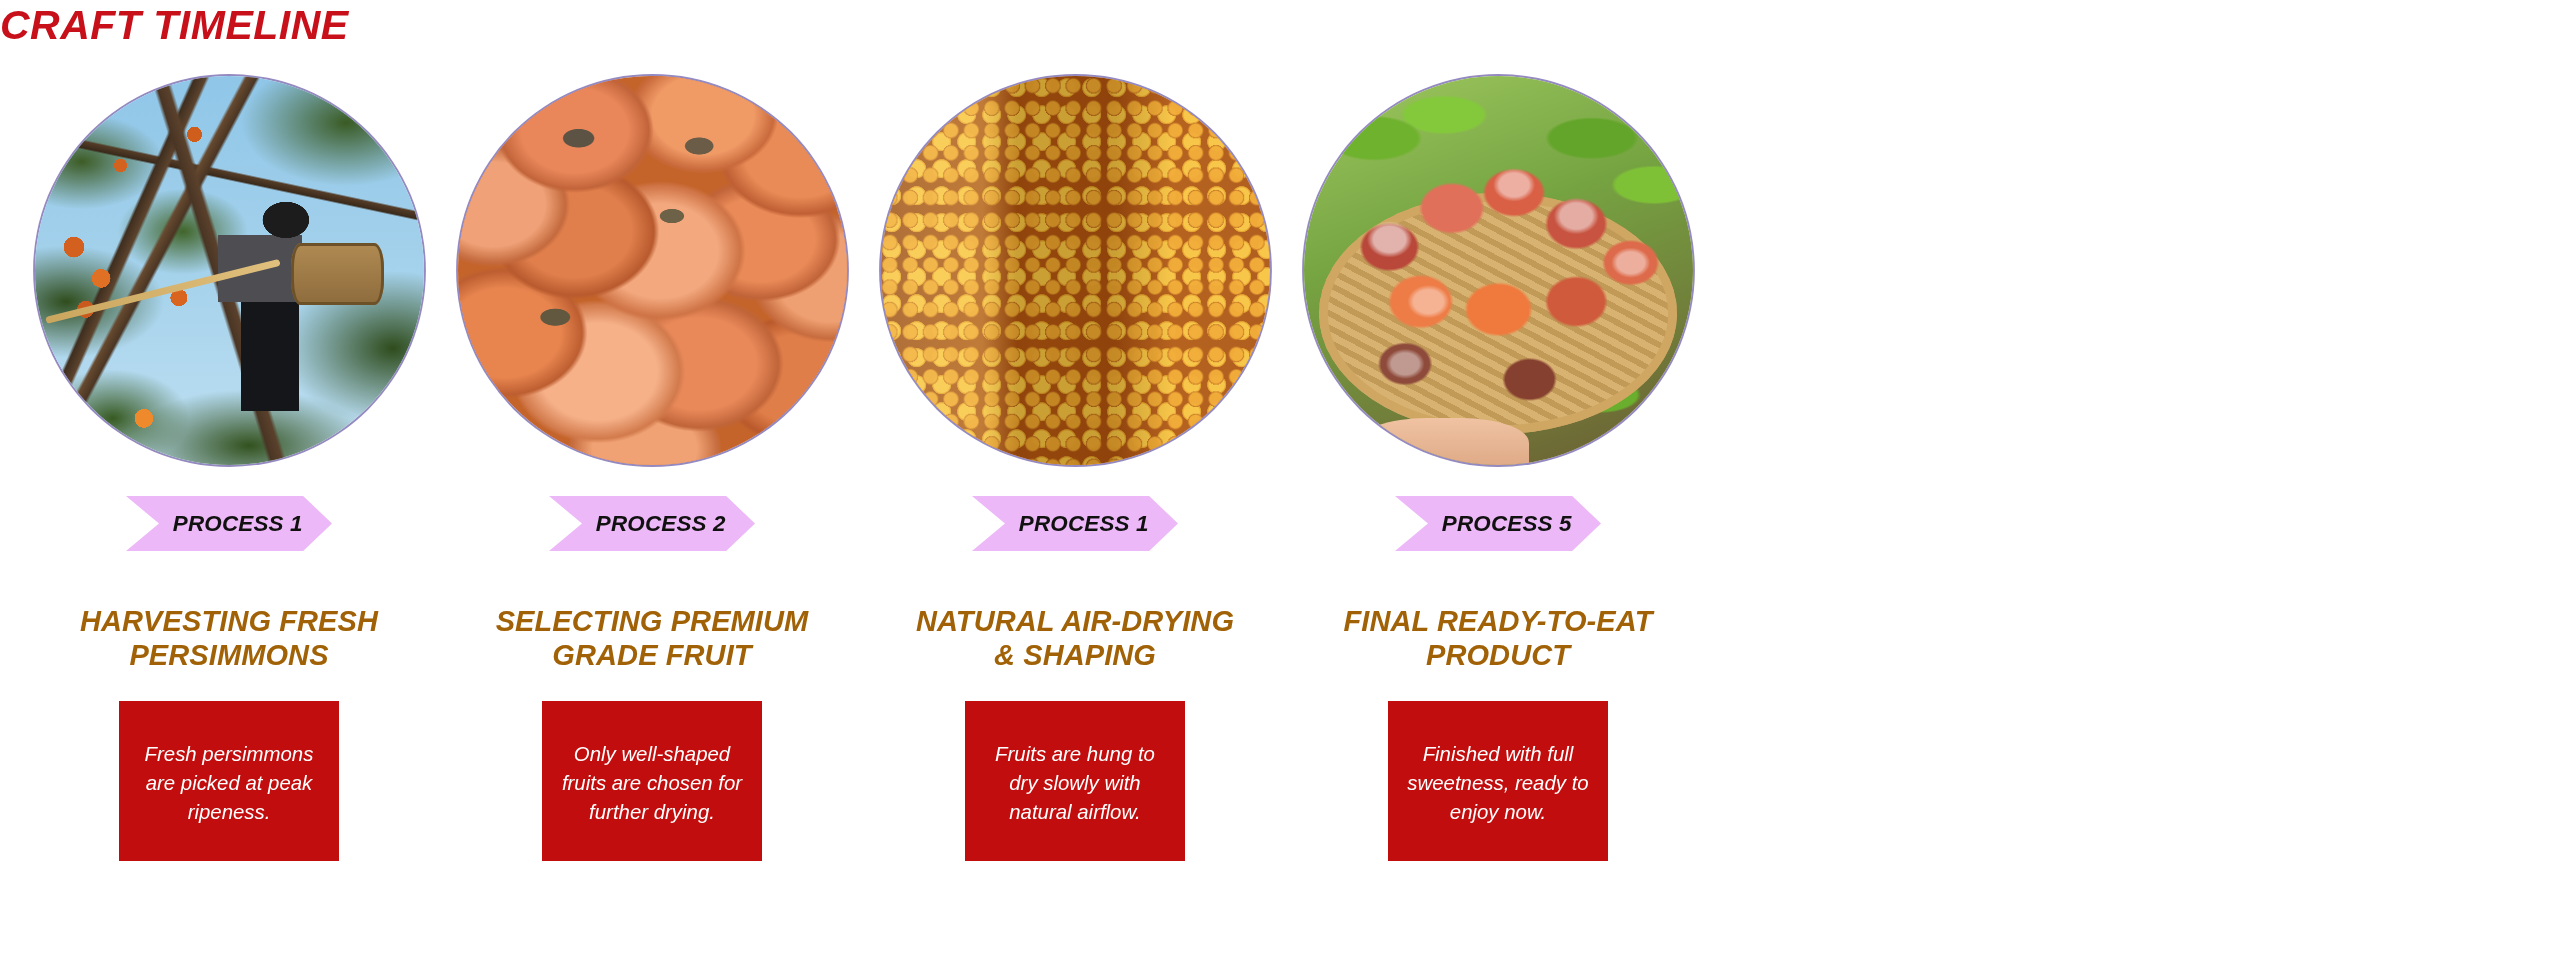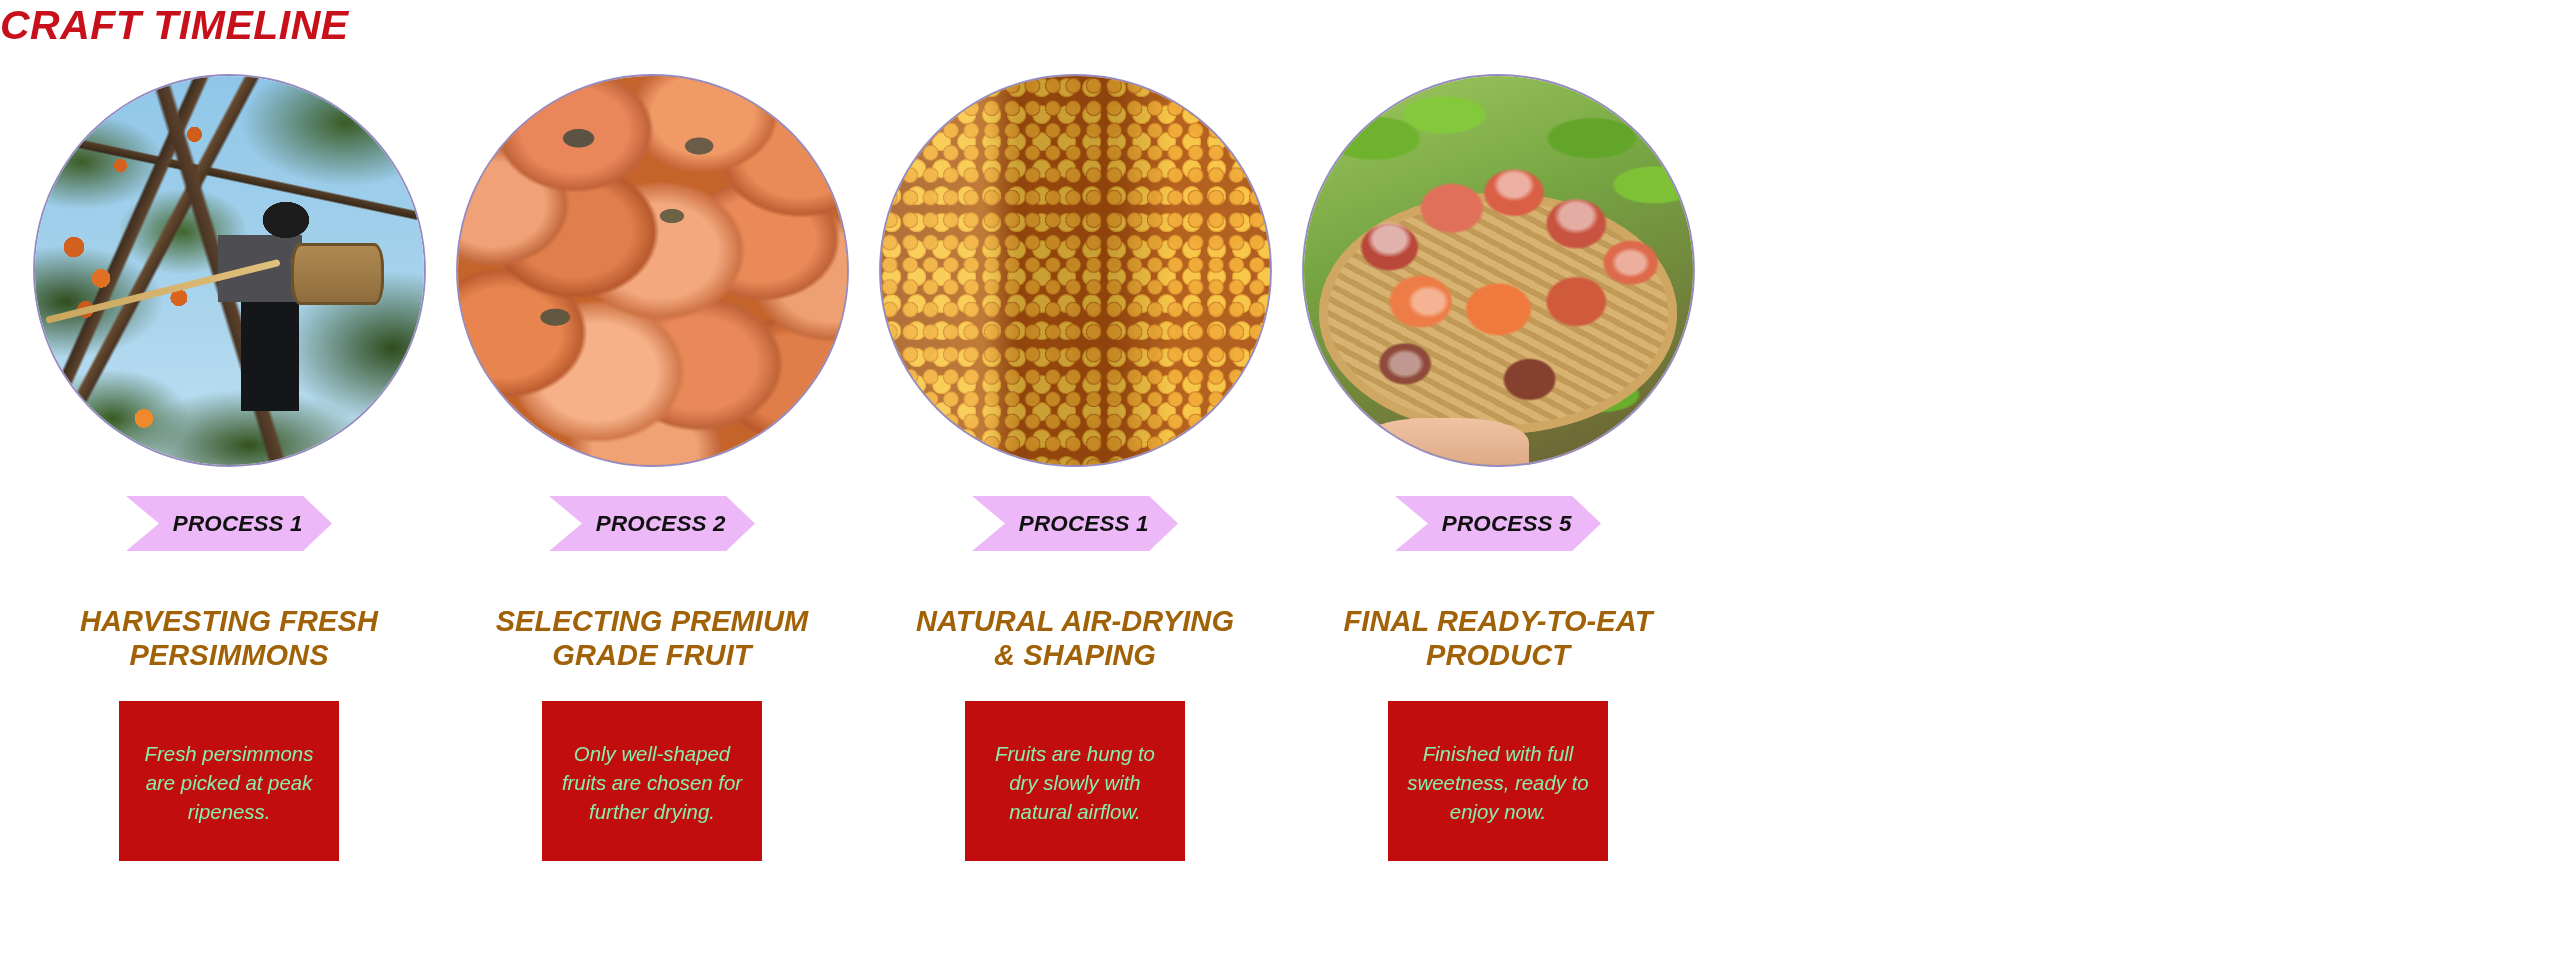--- a/index.html
+++ b/index.html
@@ -336,21 +336,21 @@
     color: #a16207;
     letter-spacing: 0.1px;
   }
 
   
   .desc {
     margin-top: 29px;
     width: 220px;
     min-height: 160px;
     background: #C10D0D;
-    color: #86efac;
+    color: #ffffff;
     font-size: 20.4px;
     line-height: 1.42;
     text-align: center;
     padding: 17.5px 13.6px 13.6px;
     display: flex;
     align-items: center;
     justify-content: center;
   }
   .desc span { display: block; width: 100%; }
 </style>

